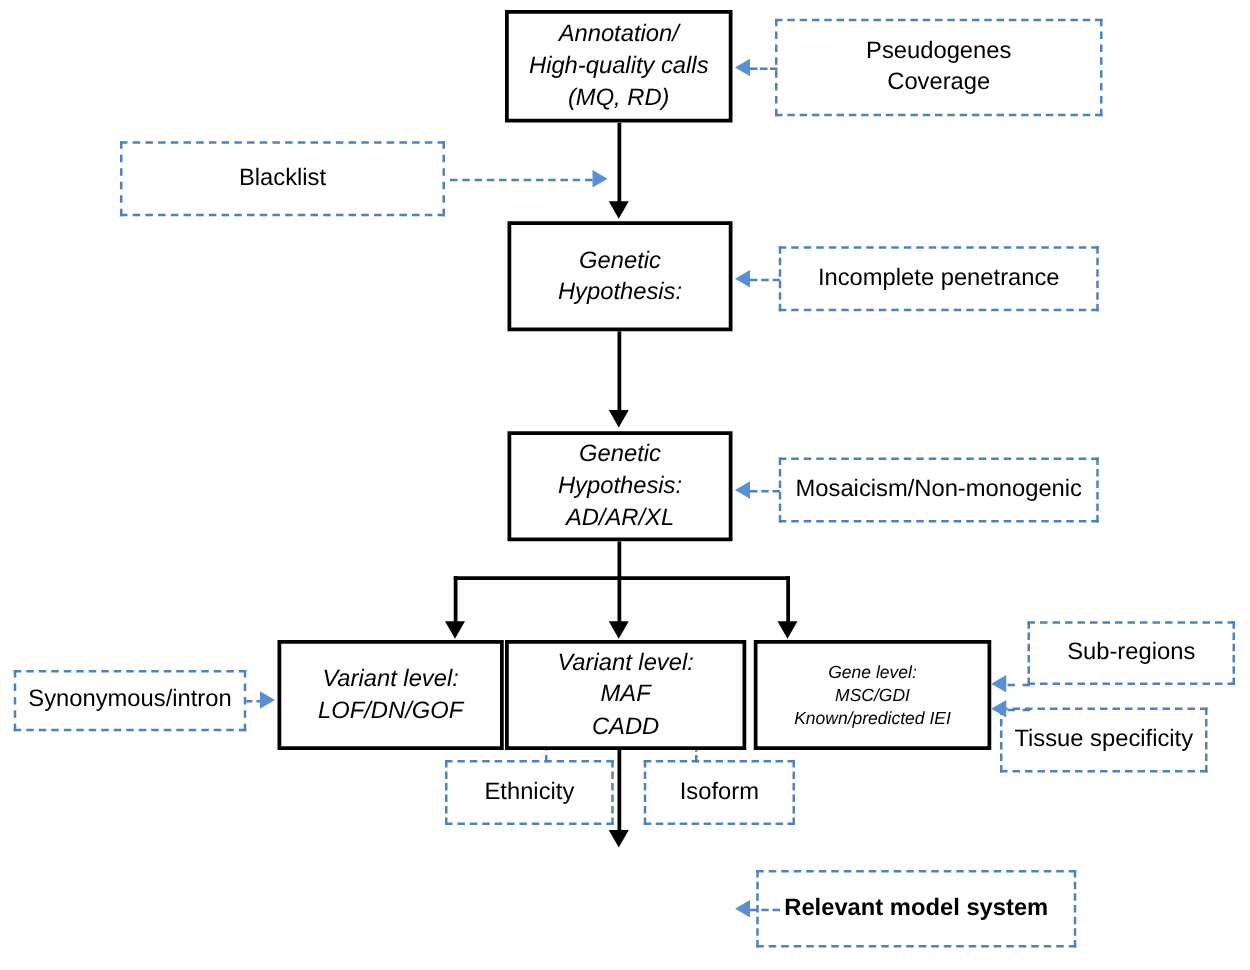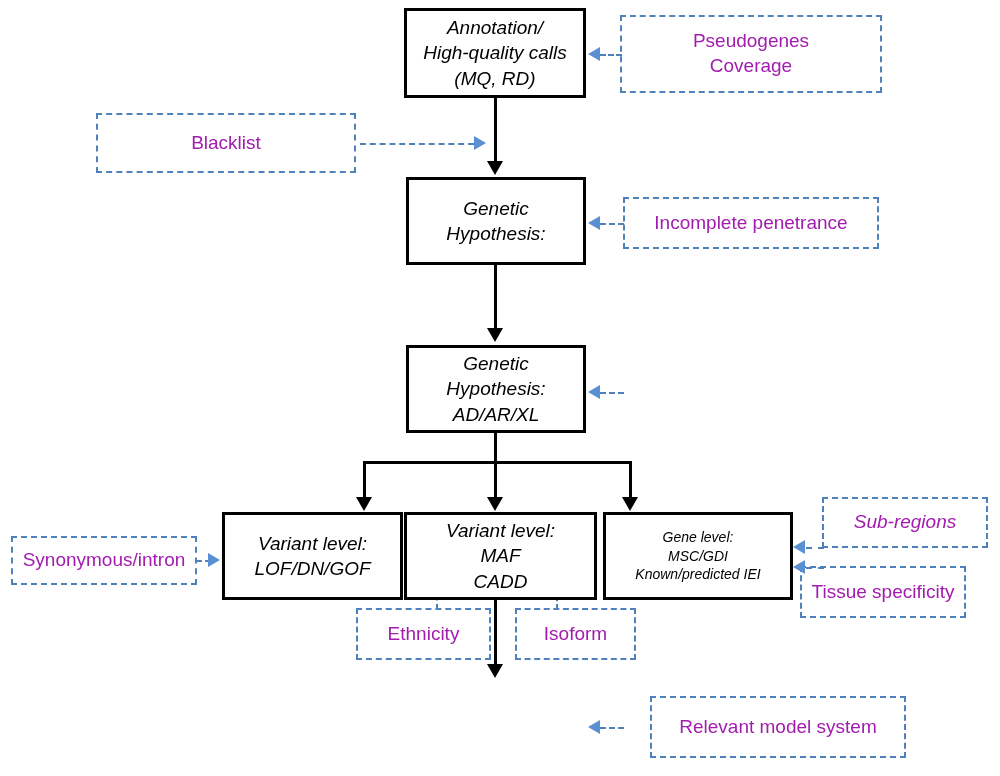--- a/index.html
+++ b/index.html
@@ -38,21 +38,21 @@
   
   .dashed-box {
     position: absolute;
     box-sizing: border-box;
     border: 2.5px dashed #4F81BD;
     background: transparent;
     display: flex;
     align-items: center;
     justify-content: center;
     text-align: center;
-    color: #a21caf;
+    color: #000000;
     font-size: 19px;
     line-height: 1.3;
     z-index: 4;
   }
 
   
   .vline {
     position: absolute;
     background: #000000;
     width: 3px;
@@ -144,20 +144,23 @@
 
   <div class="vline" style="left:494px; top:265px; height:64px;"></div>
   <div class="arrow-down" style="left:487px; top:328px;"></div>
 
   <div class="solid-box" style="left:406px; top:345px; width:180px; height:88px;">
     <span class="ln">Genetic</span>
     <span class="ln">Hypothesis:</span>
     <span class="ln">AD/AR/XL</span>
   </div>
 
+  <div class="dashed-box" style="left:623px; top:366px; width:256px; height:52px;">
+    <span>Mosaicism/Non-monogenic</span>
+  </div>
   <div class="blue-h" style="left:600px; top:392px; width:24px;"></div>
   <div class="blue-arrow-left" style="left:588px; top:385px;"></div>
 
   <div class="vline" style="left:494px; top:433px; height:29px;"></div>
   <div class="hline" style="left:363px; top:461px; width:269px;"></div>
 
   <div class="vline" style="left:363px; top:461px; height:38px;"></div>
   <div class="arrow-down" style="left:356px; top:497px;"></div>
 
   <div class="vline" style="left:494px; top:461px; height:38px;"></div>
@@ -196,35 +199,35 @@
   <div class="blue-v" style="left:556px; top:578px; height:32px;"></div>
   <div class="blue-h" style="left:543px; top:578px; width:14px;"></div>
   <div class="blue-arrow-left" style="left:531px; top:571px;"></div>
 
   <div class="solid-box" style="left:603px; top:512px; width:190px; height:88px; font-size:14px;">
     <span class="ln">Gene level:</span>
     <span class="ln">MSC/GDI</span>
     <span class="ln">Known/predicted IEI</span>
   </div>
 
-  <div class="dashed-box" style="left:822px; top:497px; width:166px; height:51px;font-style:italic;">
+  <div class="dashed-box" style="left:822px; top:497px; width:166px; height:51px;">
     <span>Sub-regions</span>
   </div>
   <div class="blue-h" style="left:806px; top:547px; width:18px;"></div>
   <div class="blue-arrow-left" style="left:793px; top:540px;"></div>
 
   <div class="dashed-box" style="left:800px; top:566px; width:166px; height:52px;">
     <span>Tissue specificity</span>
   </div>
   <div class="blue-h" style="left:806px; top:567px; width:18px;"></div>
   <div class="blue-arrow-left" style="left:793px; top:560px;"></div>
 
   <div class="vline" style="left:494px; top:600px; height:65px;"></div>
   <div class="arrow-down" style="left:487px; top:664px;"></div>
 
 
-  <div class="dashed-box" style="left:650px; top:696px; width:256px; height:62px;">
+  <div class="dashed-box" style="left:605px; top:696px; width:256px; height:62px;font-weight:bold;">
     <span>Relevant model system</span>
   </div>
   <div class="blue-h" style="left:600px; top:727px; width:24px;"></div>
   <div class="blue-arrow-left" style="left:588px; top:720px;"></div>
 
 </div>
 
 </body></html>

